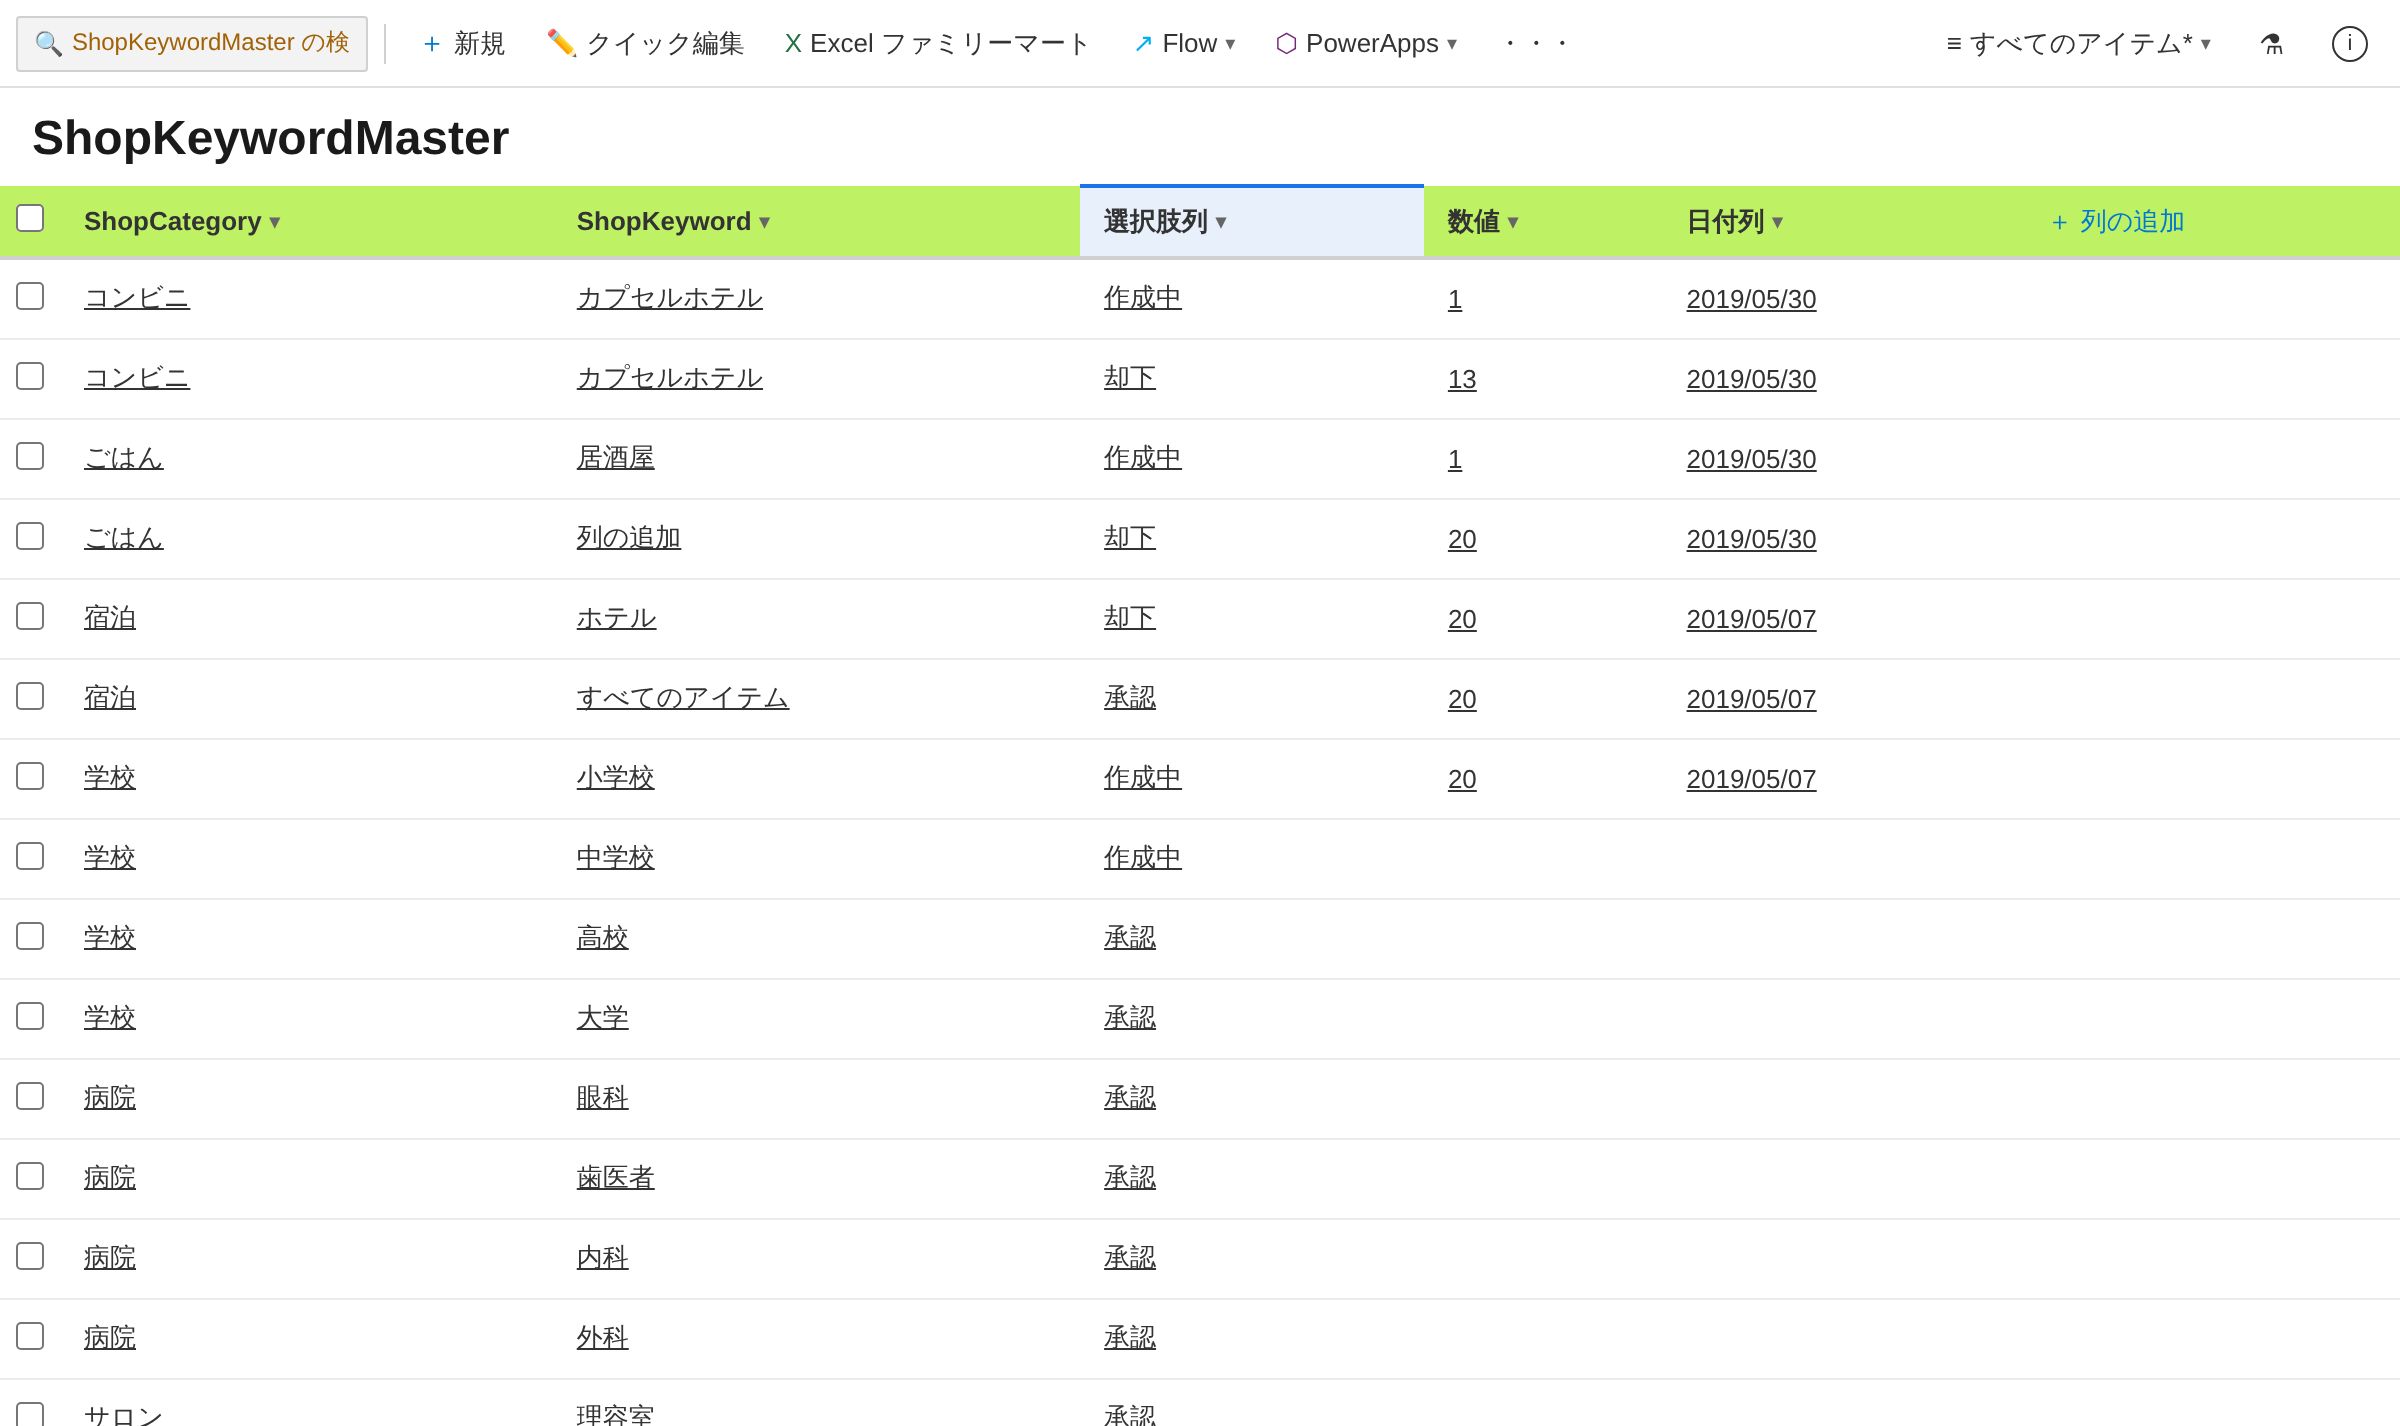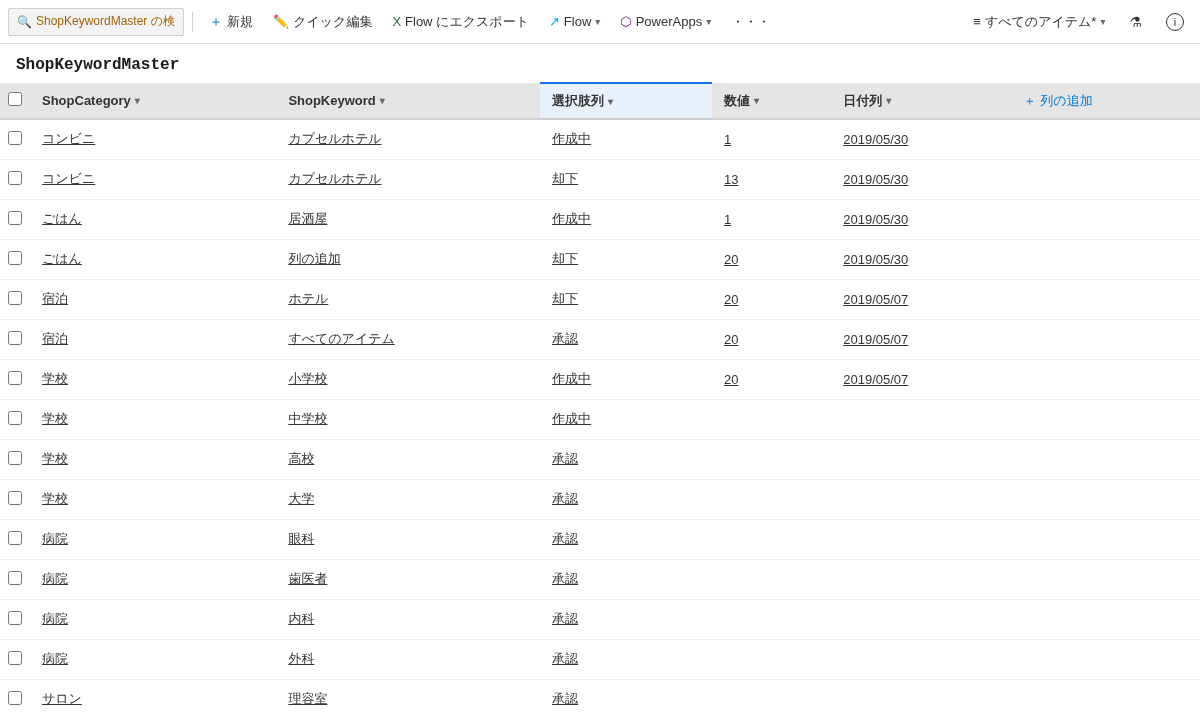--- a/index.html
+++ b/index.html
@@ -68,38 +68,37 @@
       background: none;
       border: none;
       height: 32px;
       white-space: nowrap;
     }
     
     .page-title-area {
       padding: 12px 16px 8px 16px;
     }
     .page-title {
-      font-size: 16px;
+      font-size: 24px;
       font-weight: 600;
       color: #1a1a1a;
-      font-family: Liberation Mono, monospace;
     }
     
     .table-container {
       overflow-x: auto;
       padding: 0;
     }
     table {
       width: 100%;
       border-collapse: collapse;
       font-size: 13px;
     }
     thead tr {
       border-bottom: 2px solid #d0d0d0;
-      background: #e5e5e5;
+      background: #bef264;
     }
     thead th {
       padding: 8px 12px;
       text-align: left;
       font-weight: 600;
       color: #333;
       white-space: nowrap;
       position: relative;
       cursor: pointer;
       user-select: none;
@@ -160,21 +159,21 @@
     <span>新規</span>
   </button>
 
   <button class="toolbar-btn">
     <span style="font-size:13px;">✏️</span>
     <span>クイック編集</span>
   </button>
 
   <button class="toolbar-btn">
     <span style="font-size:13px; color:#217346;">X</span>
-    <span>Flow にエクスポート</span>
+    <span>Excel ファミリーマート</span>
   </button>
 
   <button class="toolbar-btn">
     <span style="font-size:13px; color:#00b0f0;">↗</span>
     <span>Flow</span>
     <span class="chevron">▾</span>
   </button>
 
   <button class="toolbar-btn">
     <span style="font-size:13px; color:#742774;">⬡</span>

